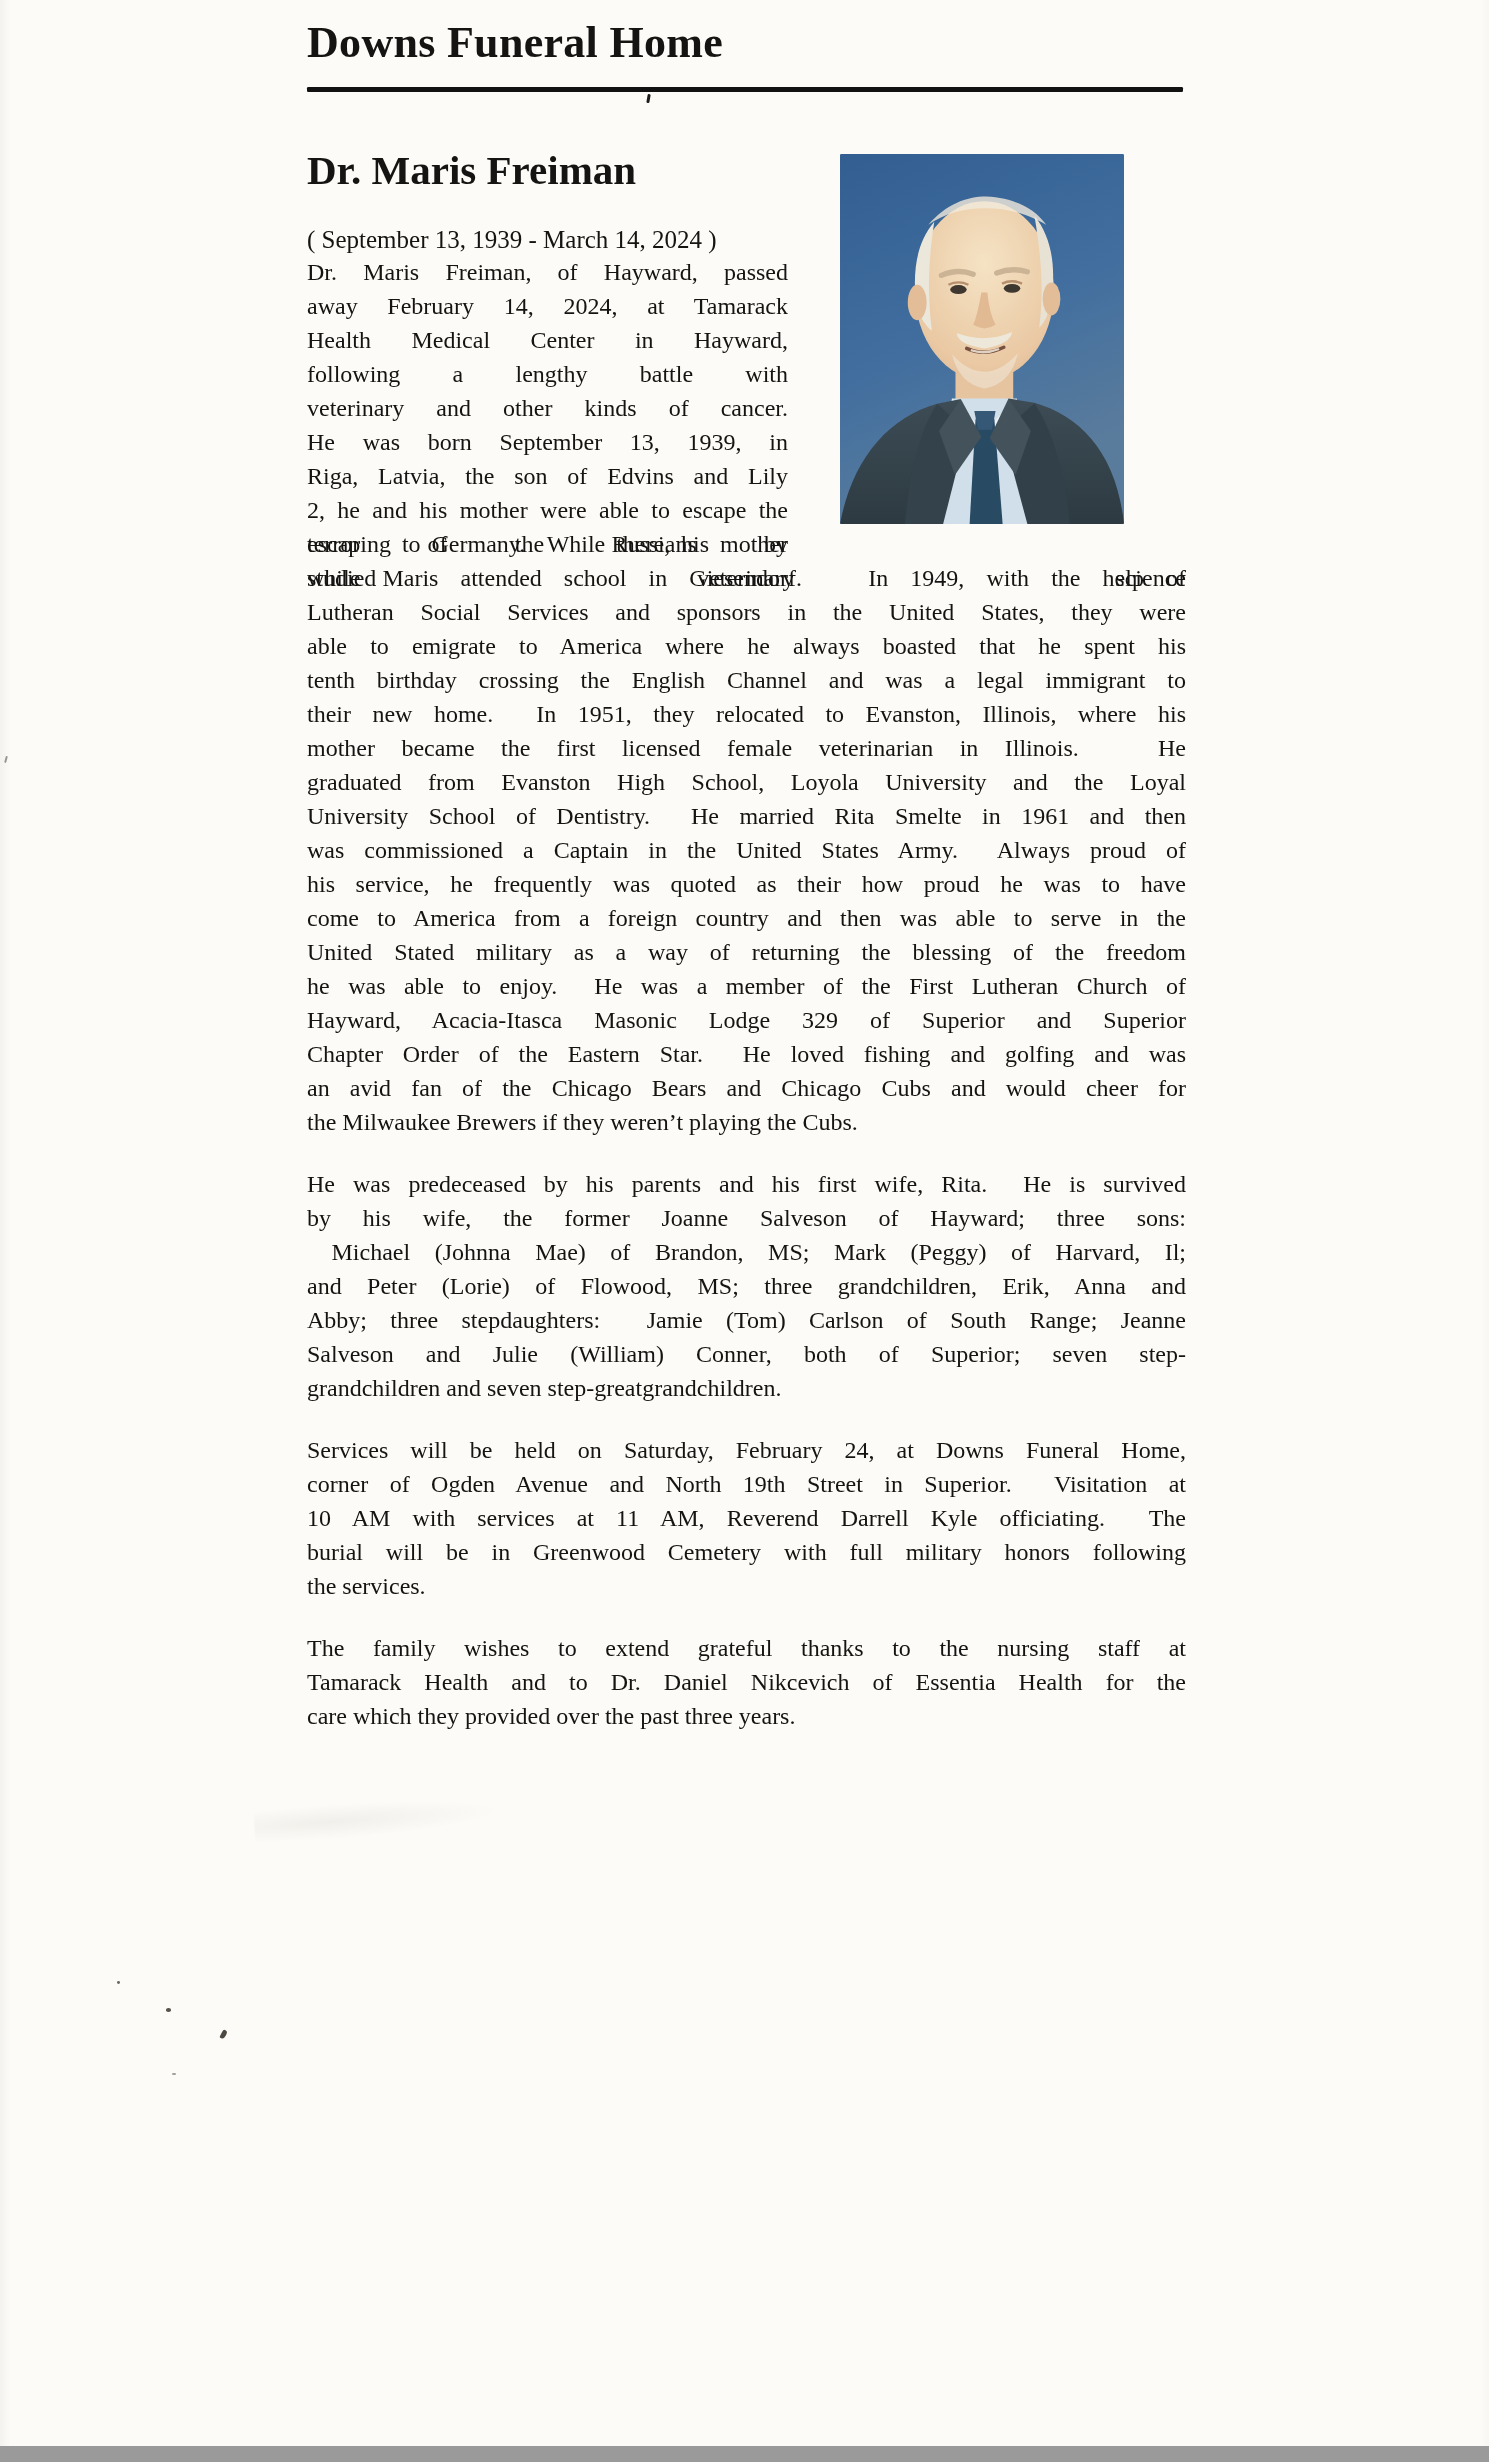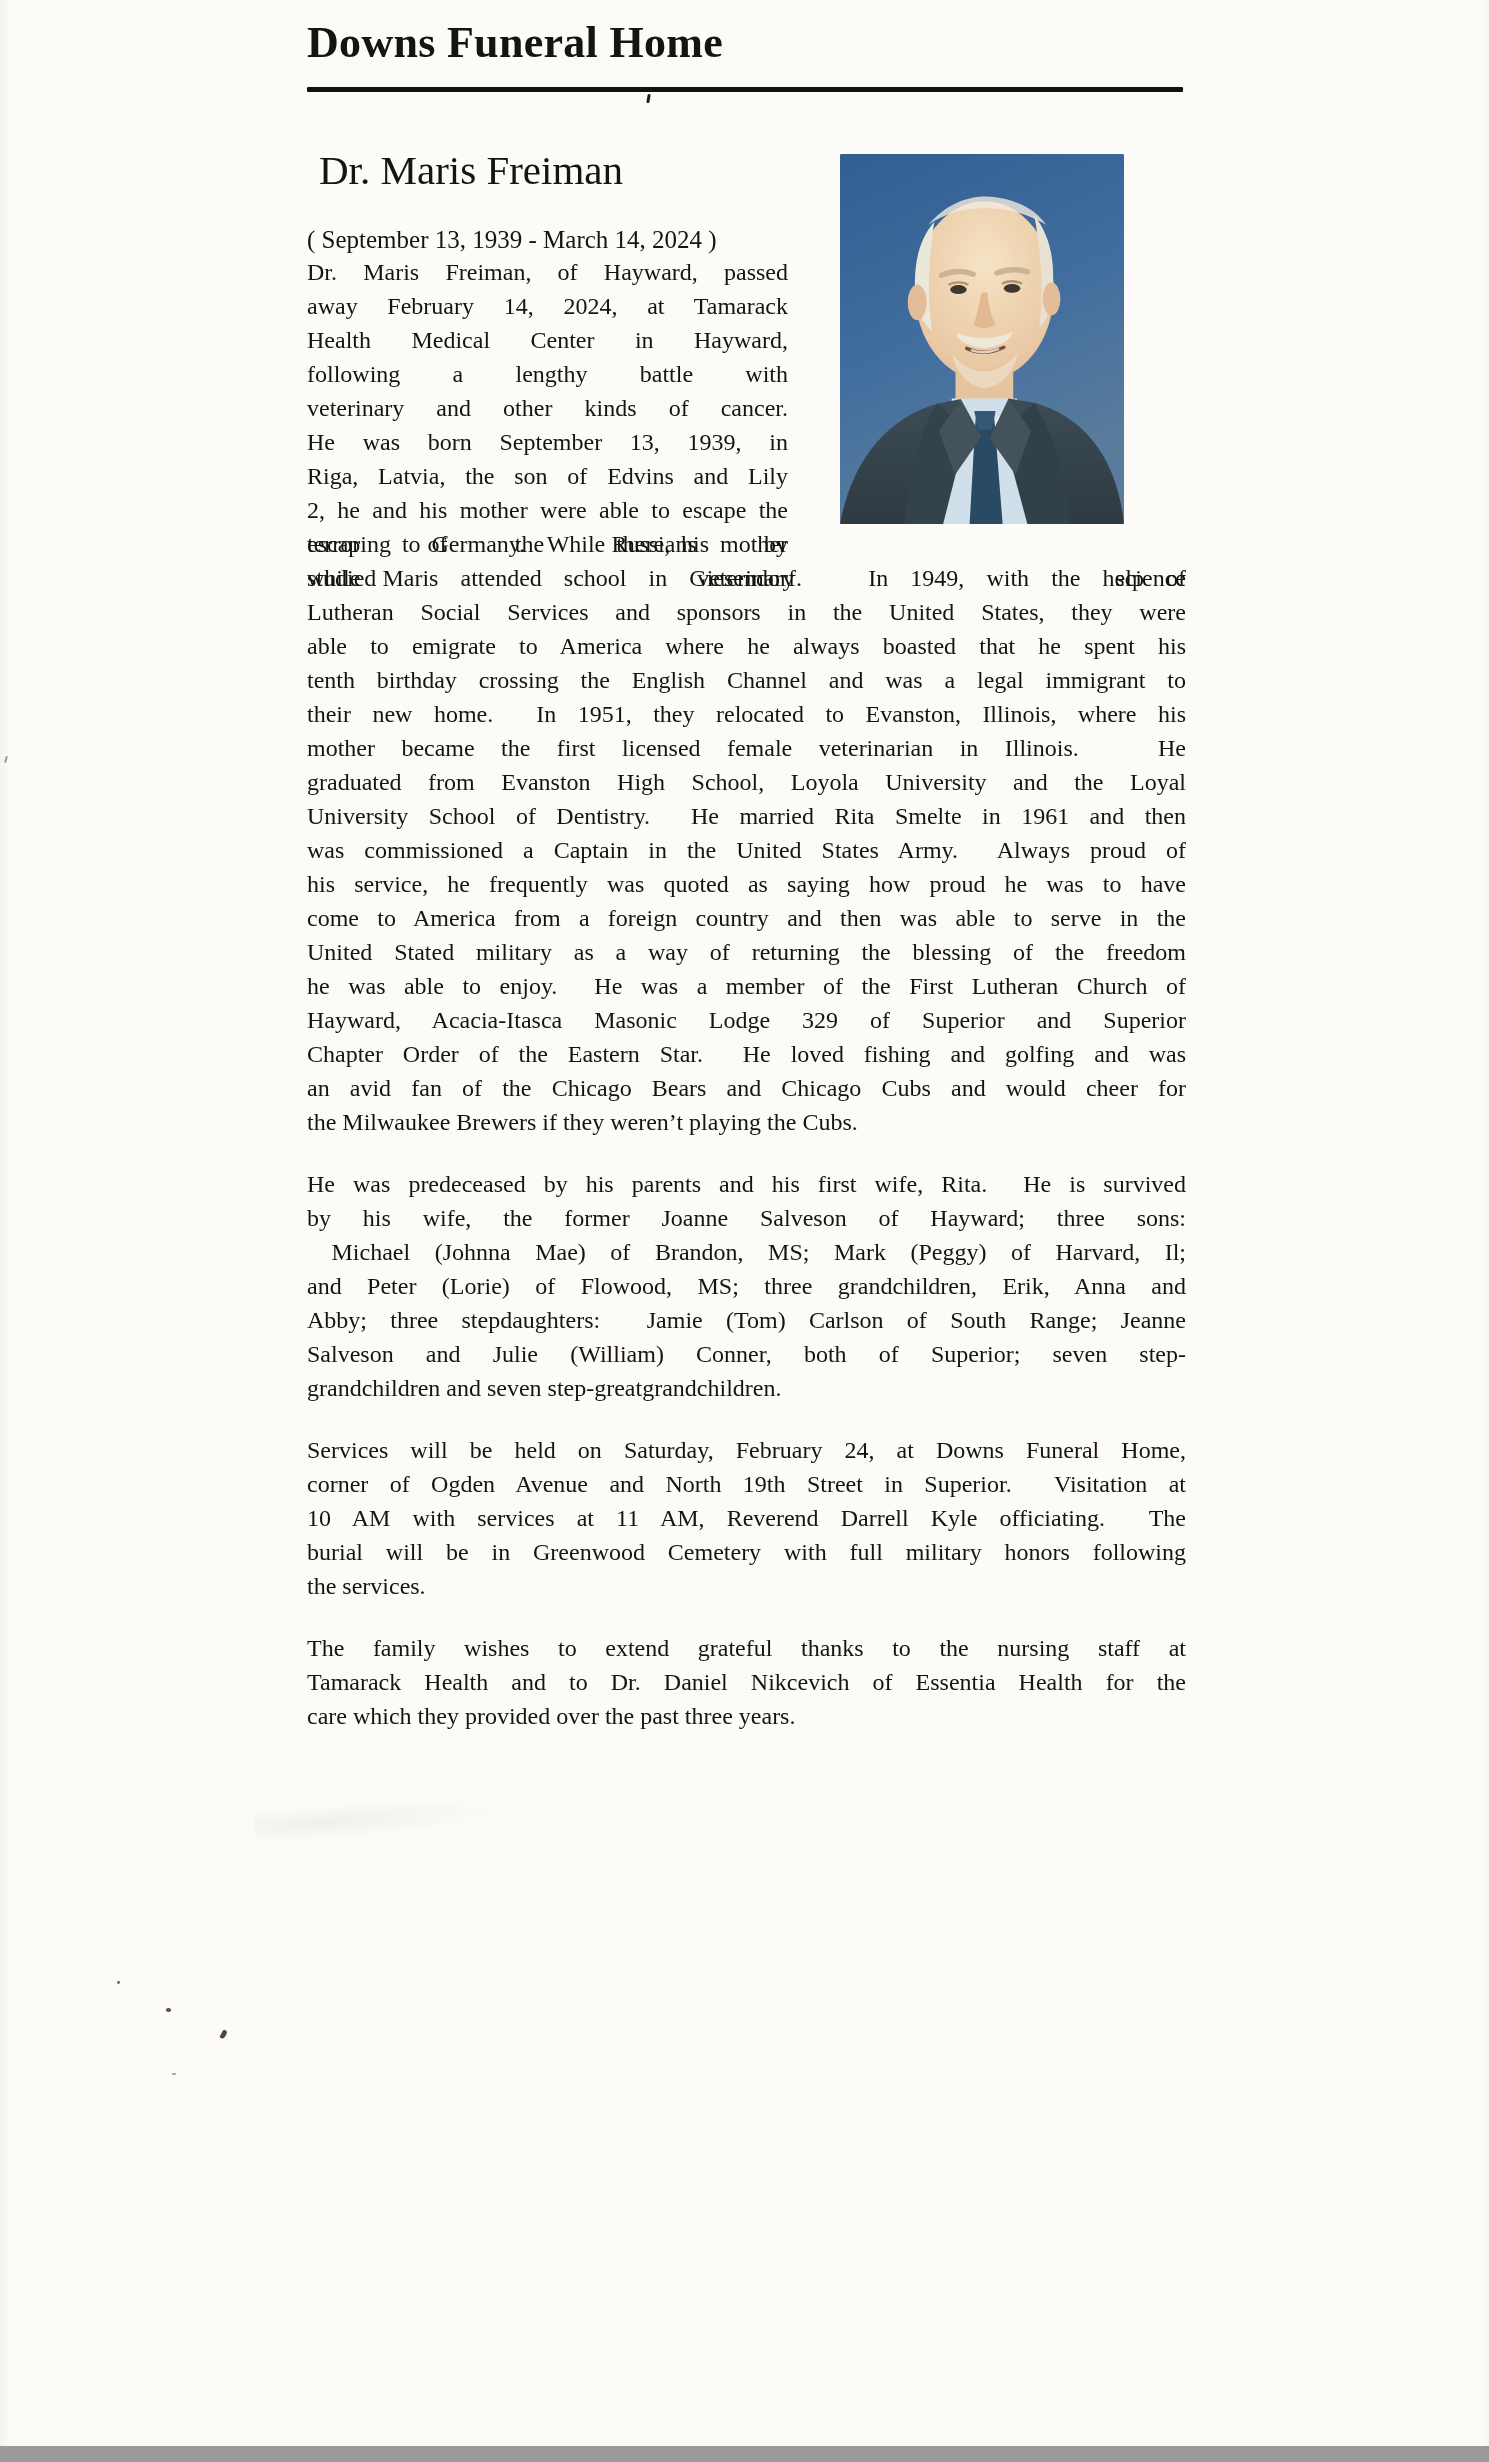--- a/index.html
+++ b/index.html
@@ -60,24 +60,24 @@
     float: right;
     width: 284px;
     height: 370px;
     margin: 5.9px 62px 14.7px 52px;
     border-radius: 1.2px;
     overflow: hidden;
     filter: blur(0.6px) saturate(0.92);
   }
   .photo svg { display: block; width: 100%; height: 100%; }
   .title {
-    margin: 12px;
+    margin: 0;
     font-size: 41px;
     line-height: 45px;
-    font-weight: normal;
+    font-weight: bold;
   }
   .dates {
     margin-top: 32px;
     font-size: 25px;
     line-height: 29.5px;
   }
   .para { margin: 0 0 28px 0; }
   .para:first-of-type { margin-top: 22.4px; }
   .para .line {
     height: 34px;
@@ -201,21 +201,21 @@
           <div class="line">escaping to Germany.&nbsp; While there, his mother studied veterinary science</div>
           <div class="line">while Maris attended school in Giesendorf.&nbsp;&nbsp; In 1949, with the help of</div>
           <div class="line">Lutheran Social Services and sponsors in the United States, they were</div>
           <div class="line">able to emigrate to America where he always boasted that he spent his</div>
           <div class="line">tenth birthday crossing the English Channel and was a legal immigrant to</div>
           <div class="line">their new home.&nbsp; In 1951, they relocated to Evanston, Illinois, where his</div>
           <div class="line">mother became the first licensed female veterinarian in Illinois.&nbsp;&nbsp; He</div>
           <div class="line">graduated from Evanston High School, Loyola University and the Loyal</div>
           <div class="line">University School of Dentistry.&nbsp; He married Rita Smelte in 1961 and then</div>
           <div class="line">was commissioned a Captain in the United States Army.&nbsp; Always proud of</div>
-          <div class="line">his service, he frequently was quoted as saying how proud he was to have</div>
+          <div class="line">his service, he frequently was quoted as their how proud he was to have</div>
           <div class="line">come to America from a foreign country and then was able to serve in the</div>
           <div class="line">United Stated military as a way of returning the blessing of the freedom</div>
           <div class="line">he was able to enjoy.&nbsp; He was a member of the First Lutheran Church of</div>
           <div class="line">Hayward, Acacia-Itasca Masonic Lodge 329 of Superior and Superior</div>
           <div class="line">Chapter Order of the Eastern Star.&nbsp; He loved fishing and golfing and was</div>
           <div class="line">an avid fan of the Chicago Bears and Chicago Cubs and would cheer for</div>
           <div class="line last">the Milwaukee Brewers if they weren’t playing the Cubs.</div>
         </div>
 
       <div class="para">

